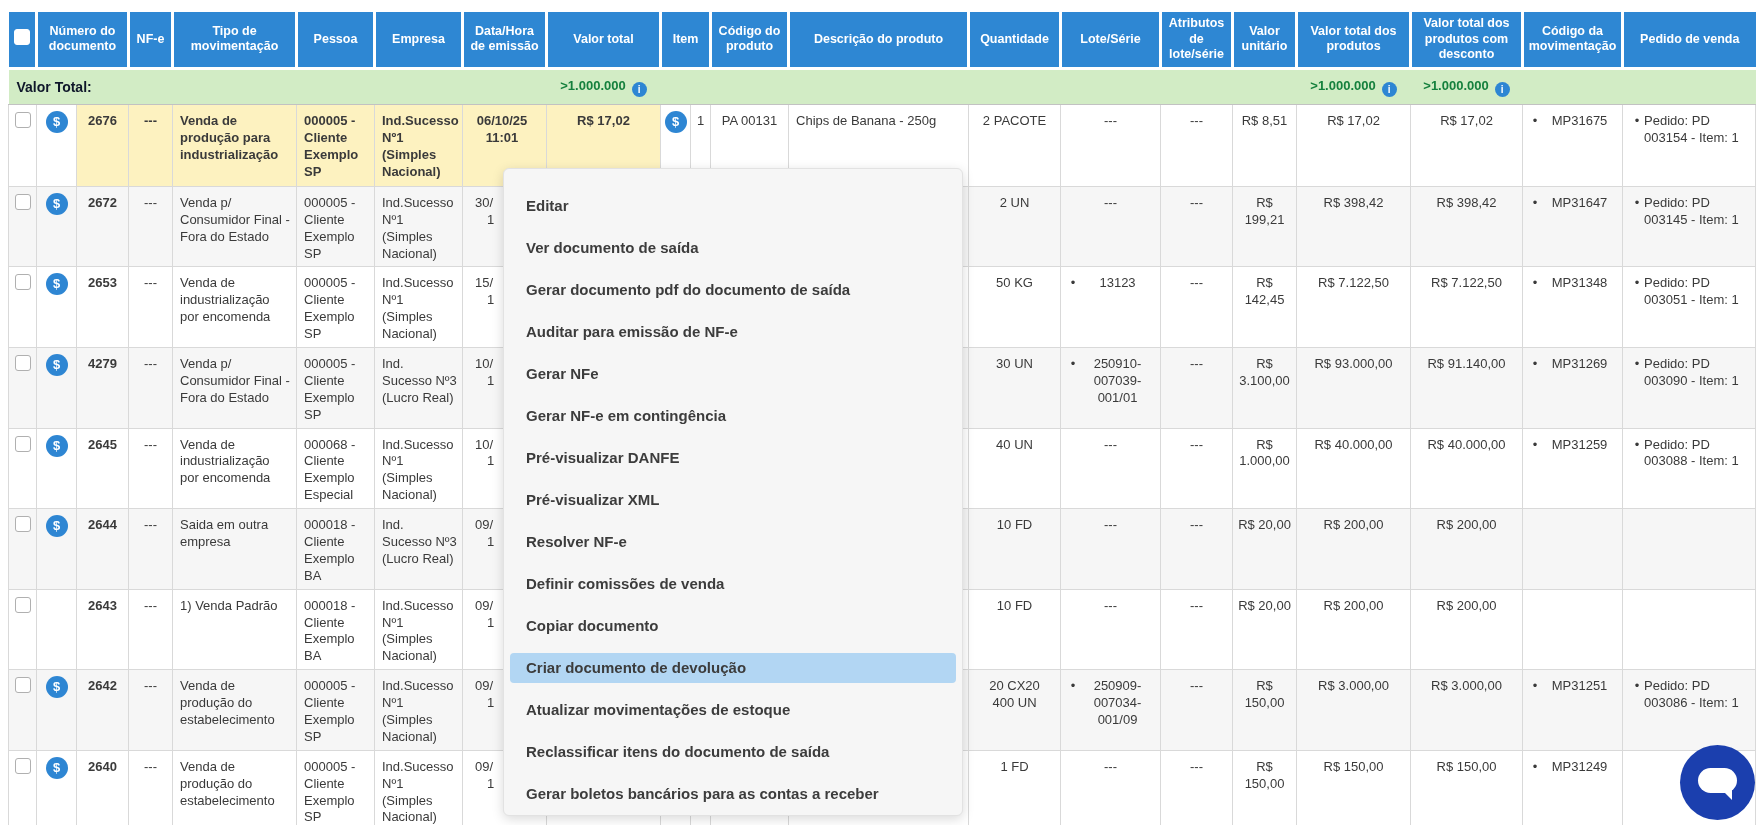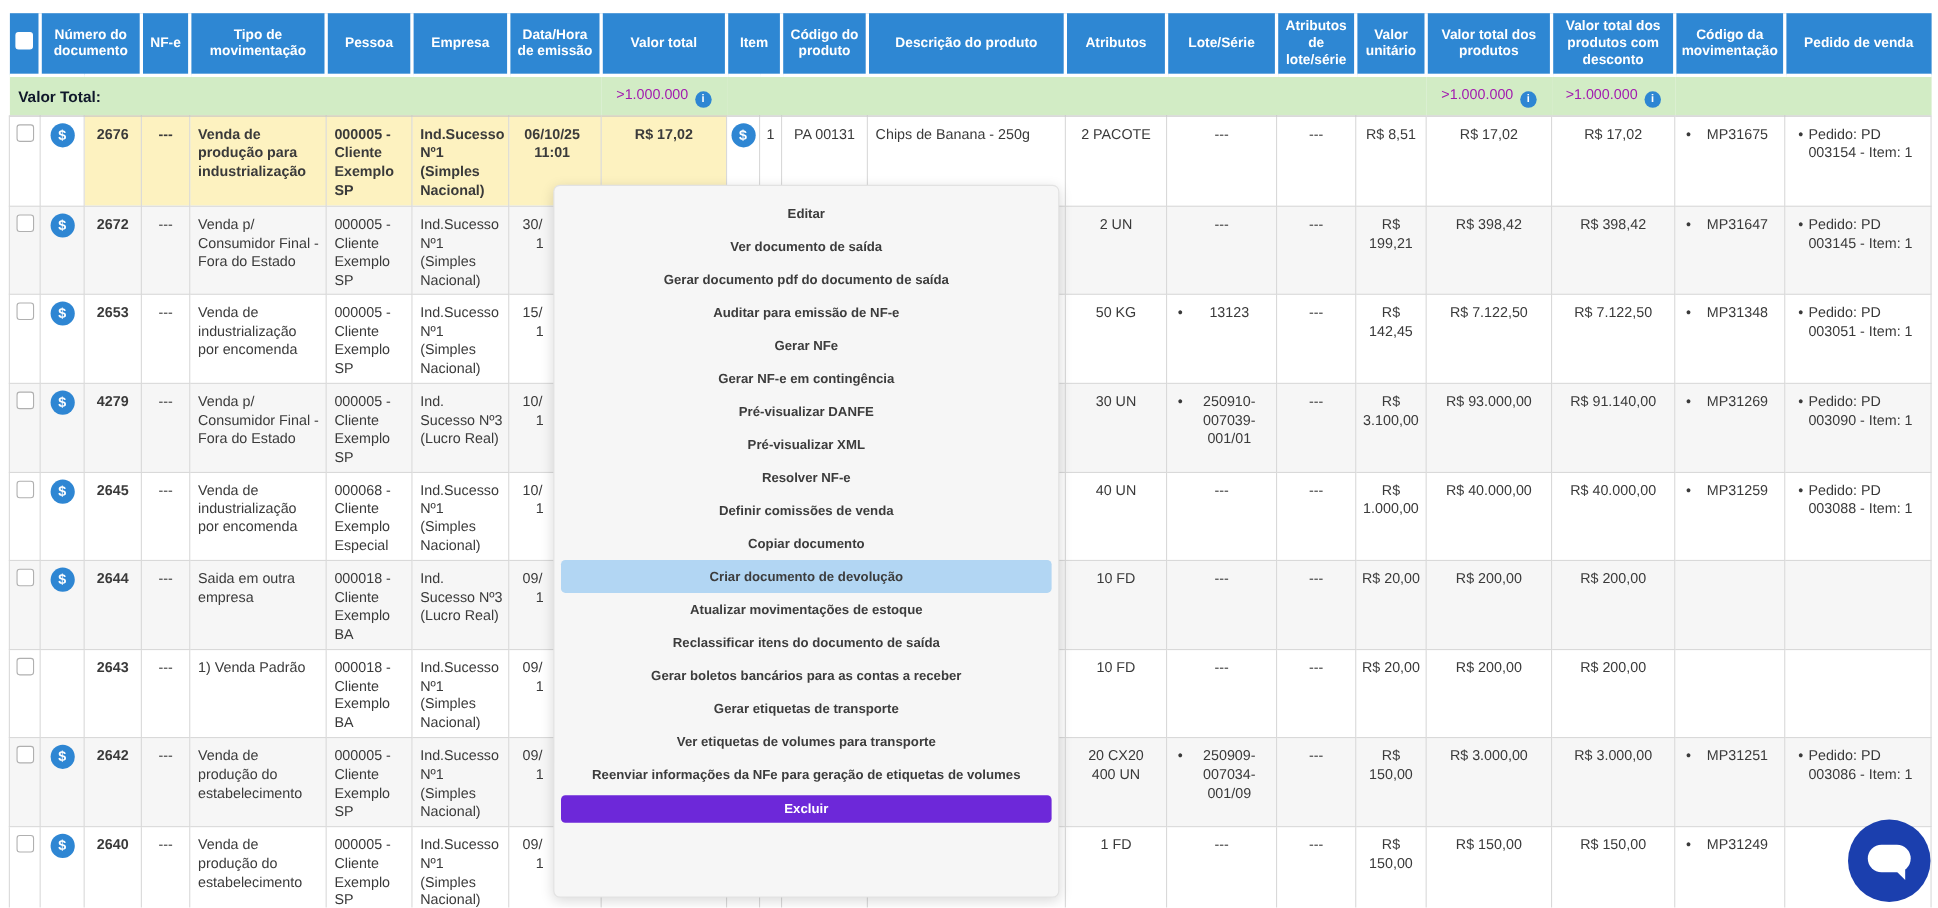--- a/index.html
+++ b/index.html
@@ -18,21 +18,21 @@
     padding:4px 3px; vertical-align:middle; text-align:center; line-height:1.25;
     border-right:3px solid #fff; border-bottom:3px solid #fff;
   }
   th:last-child { border-right:none; }
   
   td.green {
     background:#d2ecc5; border:none; border-bottom:1px solid #c2c2c2;
     padding:8px 8px 7px; vertical-align:middle; height:35px;
   }
   .tlabel { color:#0f172a; font-weight:700; font-size:14px; }
-  .gval  { color:#a21caf; font-weight:400; font-size:13px; }
+  .gval  { color:#15803d; font-weight:700; font-size:13px; }
   td.green.tc { text-align:center; white-space:nowrap; }
   .info {
     display:inline-block; width:15px; height:15px; border-radius:50%;
     background:#2d86d3; color:#fff; font-size:10px; font-weight:700;
     line-height:15px; text-align:center; margin-left:6px; vertical-align:-3px;
   }
   
   tbody td {
     border:1px solid #d9d9d9; border-top:1px solid #cbcbcb;
     vertical-align:top; padding:8px 5px 4px; background:#fff; line-height:1.3;
@@ -65,23 +65,23 @@
   .bul .bt  { flex:1; word-wrap:break-word; overflow-wrap:break-word; }
   .btc { text-align:center; }
   .btl { text-align:left; }
   
   .menu {
     position:absolute; left:503px; top:168px; width:460px; height:648px;
     background:#f6f6f6; border:1px solid #e2e2e2; border-radius:6px;
     box-shadow:0 3px 12px rgba(0,0,0,.15); padding:10px 0; z-index:5;
   }
   .mi {
-    height:30px; line-height:30px; margin:0 6px; padding:0 16px;
-    font-size:12px; font-weight:700; color:#3c3c3c; white-space:nowrap;
-    overflow:hidden; cursor:pointer; border-radius:4px;text-align:center;
+    height:30px; line-height:30px; margin:12px 6px; padding:0 16px;
+    font-size:15px; font-weight:700; color:#3c3c3c; white-space:nowrap;
+    overflow:hidden; cursor:pointer; border-radius:4px;
   }
   .mi.hl { background:#b2d6f3; }
   .mi.danger {
     background:#6d28d9; color:#fff; height:25px; line-height:25px; margin-top:4px;
   }
   
   .chat {
     position:absolute; left:1680px; top:745px; width:75px; height:75px;
     border-radius:50%; background:#1b3fae; z-index:6; cursor:pointer;
   }
@@ -127,21 +127,21 @@
       <th colspan="2">Número do documento</th>
       <th>NF-e</th>
       <th>Tipo de movimentação</th>
       <th>Pessoa</th>
       <th>Empresa</th>
       <th>Data/Hora de emissão</th>
       <th>Valor total</th>
       <th colspan="2">Item</th>
       <th>Código do produto</th>
       <th>Descrição do produto</th>
-      <th>Atributos</th>
+      <th>Quantidade</th>
       <th>Lote/Série</th>
       <th>Atributos de lote/série</th>
       <th>Valor unitário</th>
       <th>Valor total dos produtos</th>
       <th>Valor total dos produtos com desconto</th>
       <th>Código da movimentação</th>
       <th>Pedido de venda</th>
     </tr>
     <tr>
       <td colspan="8" class="green"><span class="tlabel">Valor Total:</span></td>

